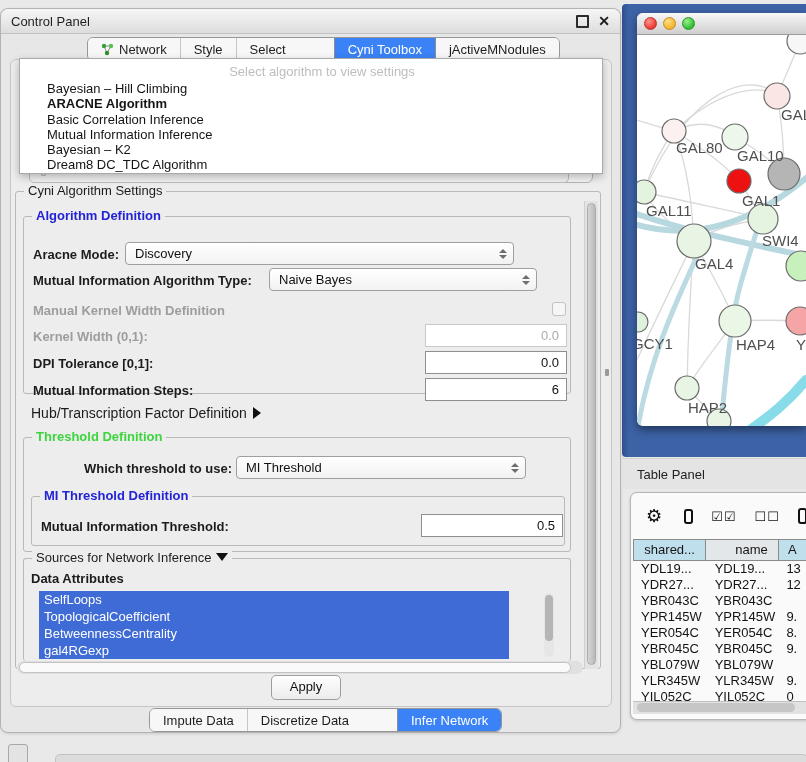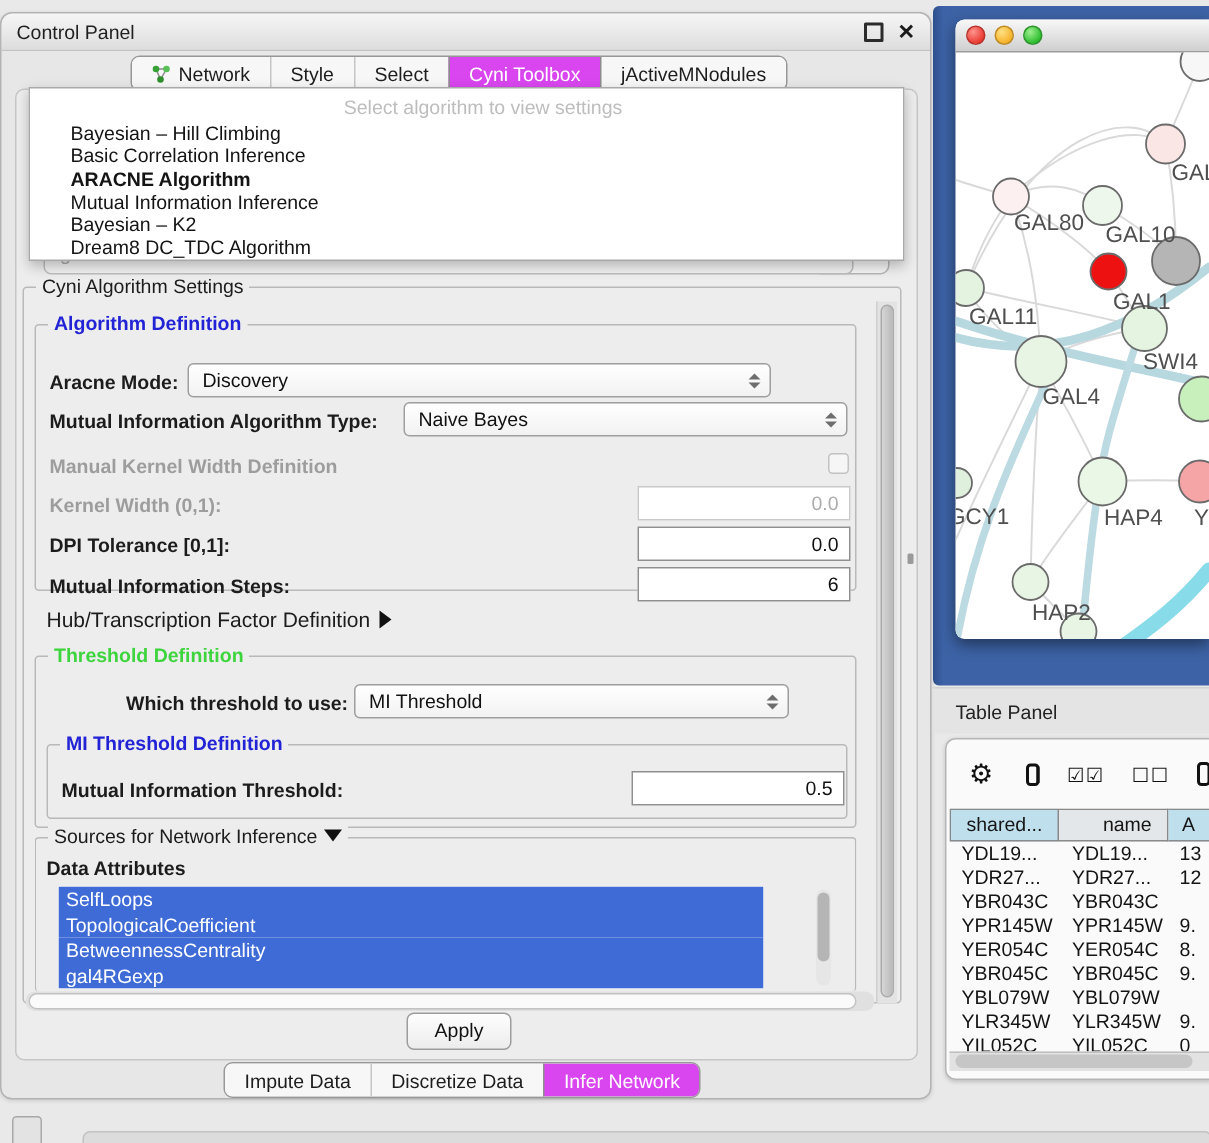--- a/index.html
+++ b/index.html
@@ -19,21 +19,21 @@
   .cp-title{font-size:13px;color:#1f1f1f;}
   .cp-titlebar .spacer{flex:1;}
   .float-icon{width:9px;height:9px;border:2px solid #2b2b2b;border-radius:1px;margin-right:9px;}
   .close-icon{font-size:14px;font-weight:bold;color:#1b1b1b;line-height:1;}
   
   .tabbar{position:absolute;left:86px;top:28px;height:22px;display:inline-flex;
     border:1px solid #979797;border-radius:6px;overflow:hidden;background:#f7f7f7;z-index:5;}
   .tab{display:flex;align-items:center;padding:0 13px;font-size:13px;color:#1d1d1d;
     border-left:1px solid #c6c6c6;background:#f7f7f7;white-space:nowrap;}
   .tab:first-child{border-left:none;}
-  .tab.selected{background:#d946ef;color:#fff;border-left-color:#8d8d8d;}
+  .tab.selected{background:#3b82f6;color:#fff;border-left-color:#8d8d8d;margin-left:35px;}
   .tab.selected + .tab{border-left-color:#8d8d8d;}
   .net-tab-icon{margin-right:5px;display:inline-block;}
   
   .content-card{position:absolute;left:9px;top:50px;width:600px;height:646px;
     background:#ededed;border:1px solid #c6c6c6;border-radius:6px;}
   
   .bg-combo-blue{position:absolute;left:560px;top:88px;width:30px;height:33px;
     background:#fff;border:2px solid #7fa9e4;border-radius:6px;box-shadow:0 0 3px #9cc2ee;z-index:4;}
   .bg-combo-gray{position:absolute;left:540px;top:142px;width:50px;height:30px;
     background:#f4f4f4;border:1px solid #b5b5b5;border-radius:6px;z-index:4;}
@@ -183,22 +183,22 @@
 
   <div class="bg-combo-blue"></div>
   <div class="bg-combo-gray"></div>
   <div class="bg-combo-node">
     <span>galFiltered.sif default node</span>
   </div>
 
   <div class="popup">
     <div class="popup-header">Select algorithm to view settings</div>
     <div class="popup-item">Bayesian – Hill Climbing</div>
+    <div class="popup-item bold">ARACNE Algorithm</div>
     <div class="popup-item">Basic Correlation Inference</div>
-    <div class="popup-item bold">ARACNE Algorithm</div>
     <div class="popup-item">Mutual Information Inference</div>
     <div class="popup-item">Bayesian – K2</div>
     <div class="popup-item">Dream8 DC_TDC Algorithm</div>
   </div>
 
   <div class="fs" style="left:14px;top:182px;width:586px;height:478px;">
     <span class="fs-title t-black">Cyni Algorithm Settings</span>
   </div>
 
   <div class="fs" style="left:22px;top:207px;width:548px;height:178px;">
@@ -206,21 +206,21 @@
   </div>
   <span class="lbl" style="left:32px;top:238px;">Aracne Mode:</span>
   <div class="combo" style="left:124px;top:233px;width:389px;">
     <span>Discovery</span>
     <span class="stepper">
         <span class="up"></span>
         <span class="down"></span>
       </span>
   </div>
   <span class="lbl" style="left:32px;top:264px;">Mutual Information Algorithm Type:</span>
-  <div class="combo" style="left:268px;top:259px;width:296px;">
+  <div class="combo" style="left:268px;top:259px;width:268px;">
     <span>Naive Bayes</span>
     <span class="stepper">
         <span class="up"></span>
         <span class="down"></span>
       </span>
   </div>
   <span class="lbl disabled" style="left:32px;top:294px;">Manual Kernel Width Definition</span>
   <span class="checkbox" style="left:551px;top:293px;"></span>
   <span class="lbl disabled" style="left:32px;top:320px;">Kernel Width (0,1):</span>
   <span class="tin disabled" style="left:424px;top:315px;width:142px;">0.0</span>

